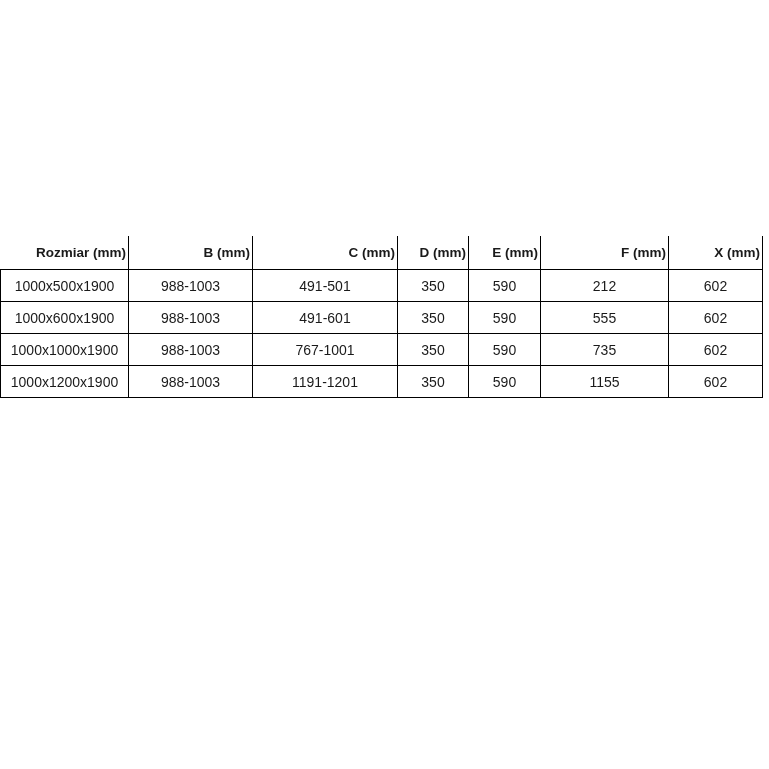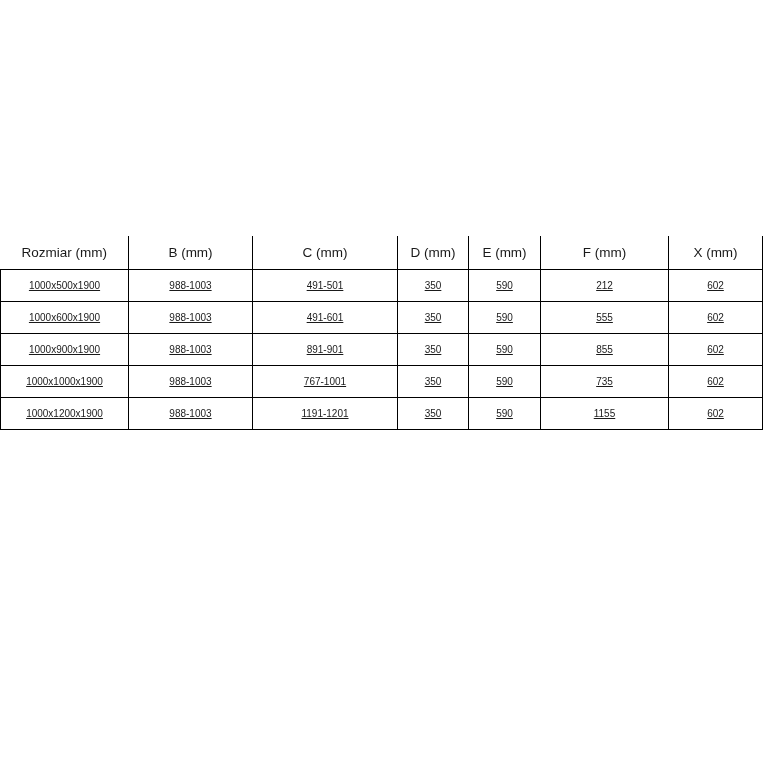--- a/index.html
+++ b/index.html
@@ -29,31 +29,31 @@
     border: 1px solid #000000;
     text-align: center;
     vertical-align: middle;
     padding: 0 2px;
     overflow: hidden;
     white-space: nowrap;
   }
   th {
     height: 33px;
     font-size: 13.5px;
-    font-weight: normal;
+    font-weight: bold;
     border-top: none;
+    text-align: right;
   }
   th:first-child {
     border-left: none;
   }
   td {
     height: 31px;
-    font-size: 10px;
+    font-size: 14px;
     font-weight: normal;
-    text-decoration: underline;
   }
 </style>
 </head>
 <body>
 
 <div class="table-wrap">
   <table>
     <colgroup>
         <col style="width: 128px;">
         <col style="width: 124px;">
@@ -87,29 +87,20 @@
         <tr>
           <td>1000x600x1900</td>
           <td>988-1003</td>
           <td>491-601</td>
           <td>350</td>
           <td>590</td>
           <td>555</td>
           <td>602</td>
         </tr>
         <tr>
-          <td>1000x900x1900</td>
-          <td>988-1003</td>
-          <td>891-901</td>
-          <td>350</td>
-          <td>590</td>
-          <td>855</td>
-          <td>602</td>
-        </tr>
-        <tr>
           <td>1000x1000x1900</td>
           <td>988-1003</td>
           <td>767-1001</td>
           <td>350</td>
           <td>590</td>
           <td>735</td>
           <td>602</td>
         </tr>
         <tr>
           <td>1000x1200x1900</td>

